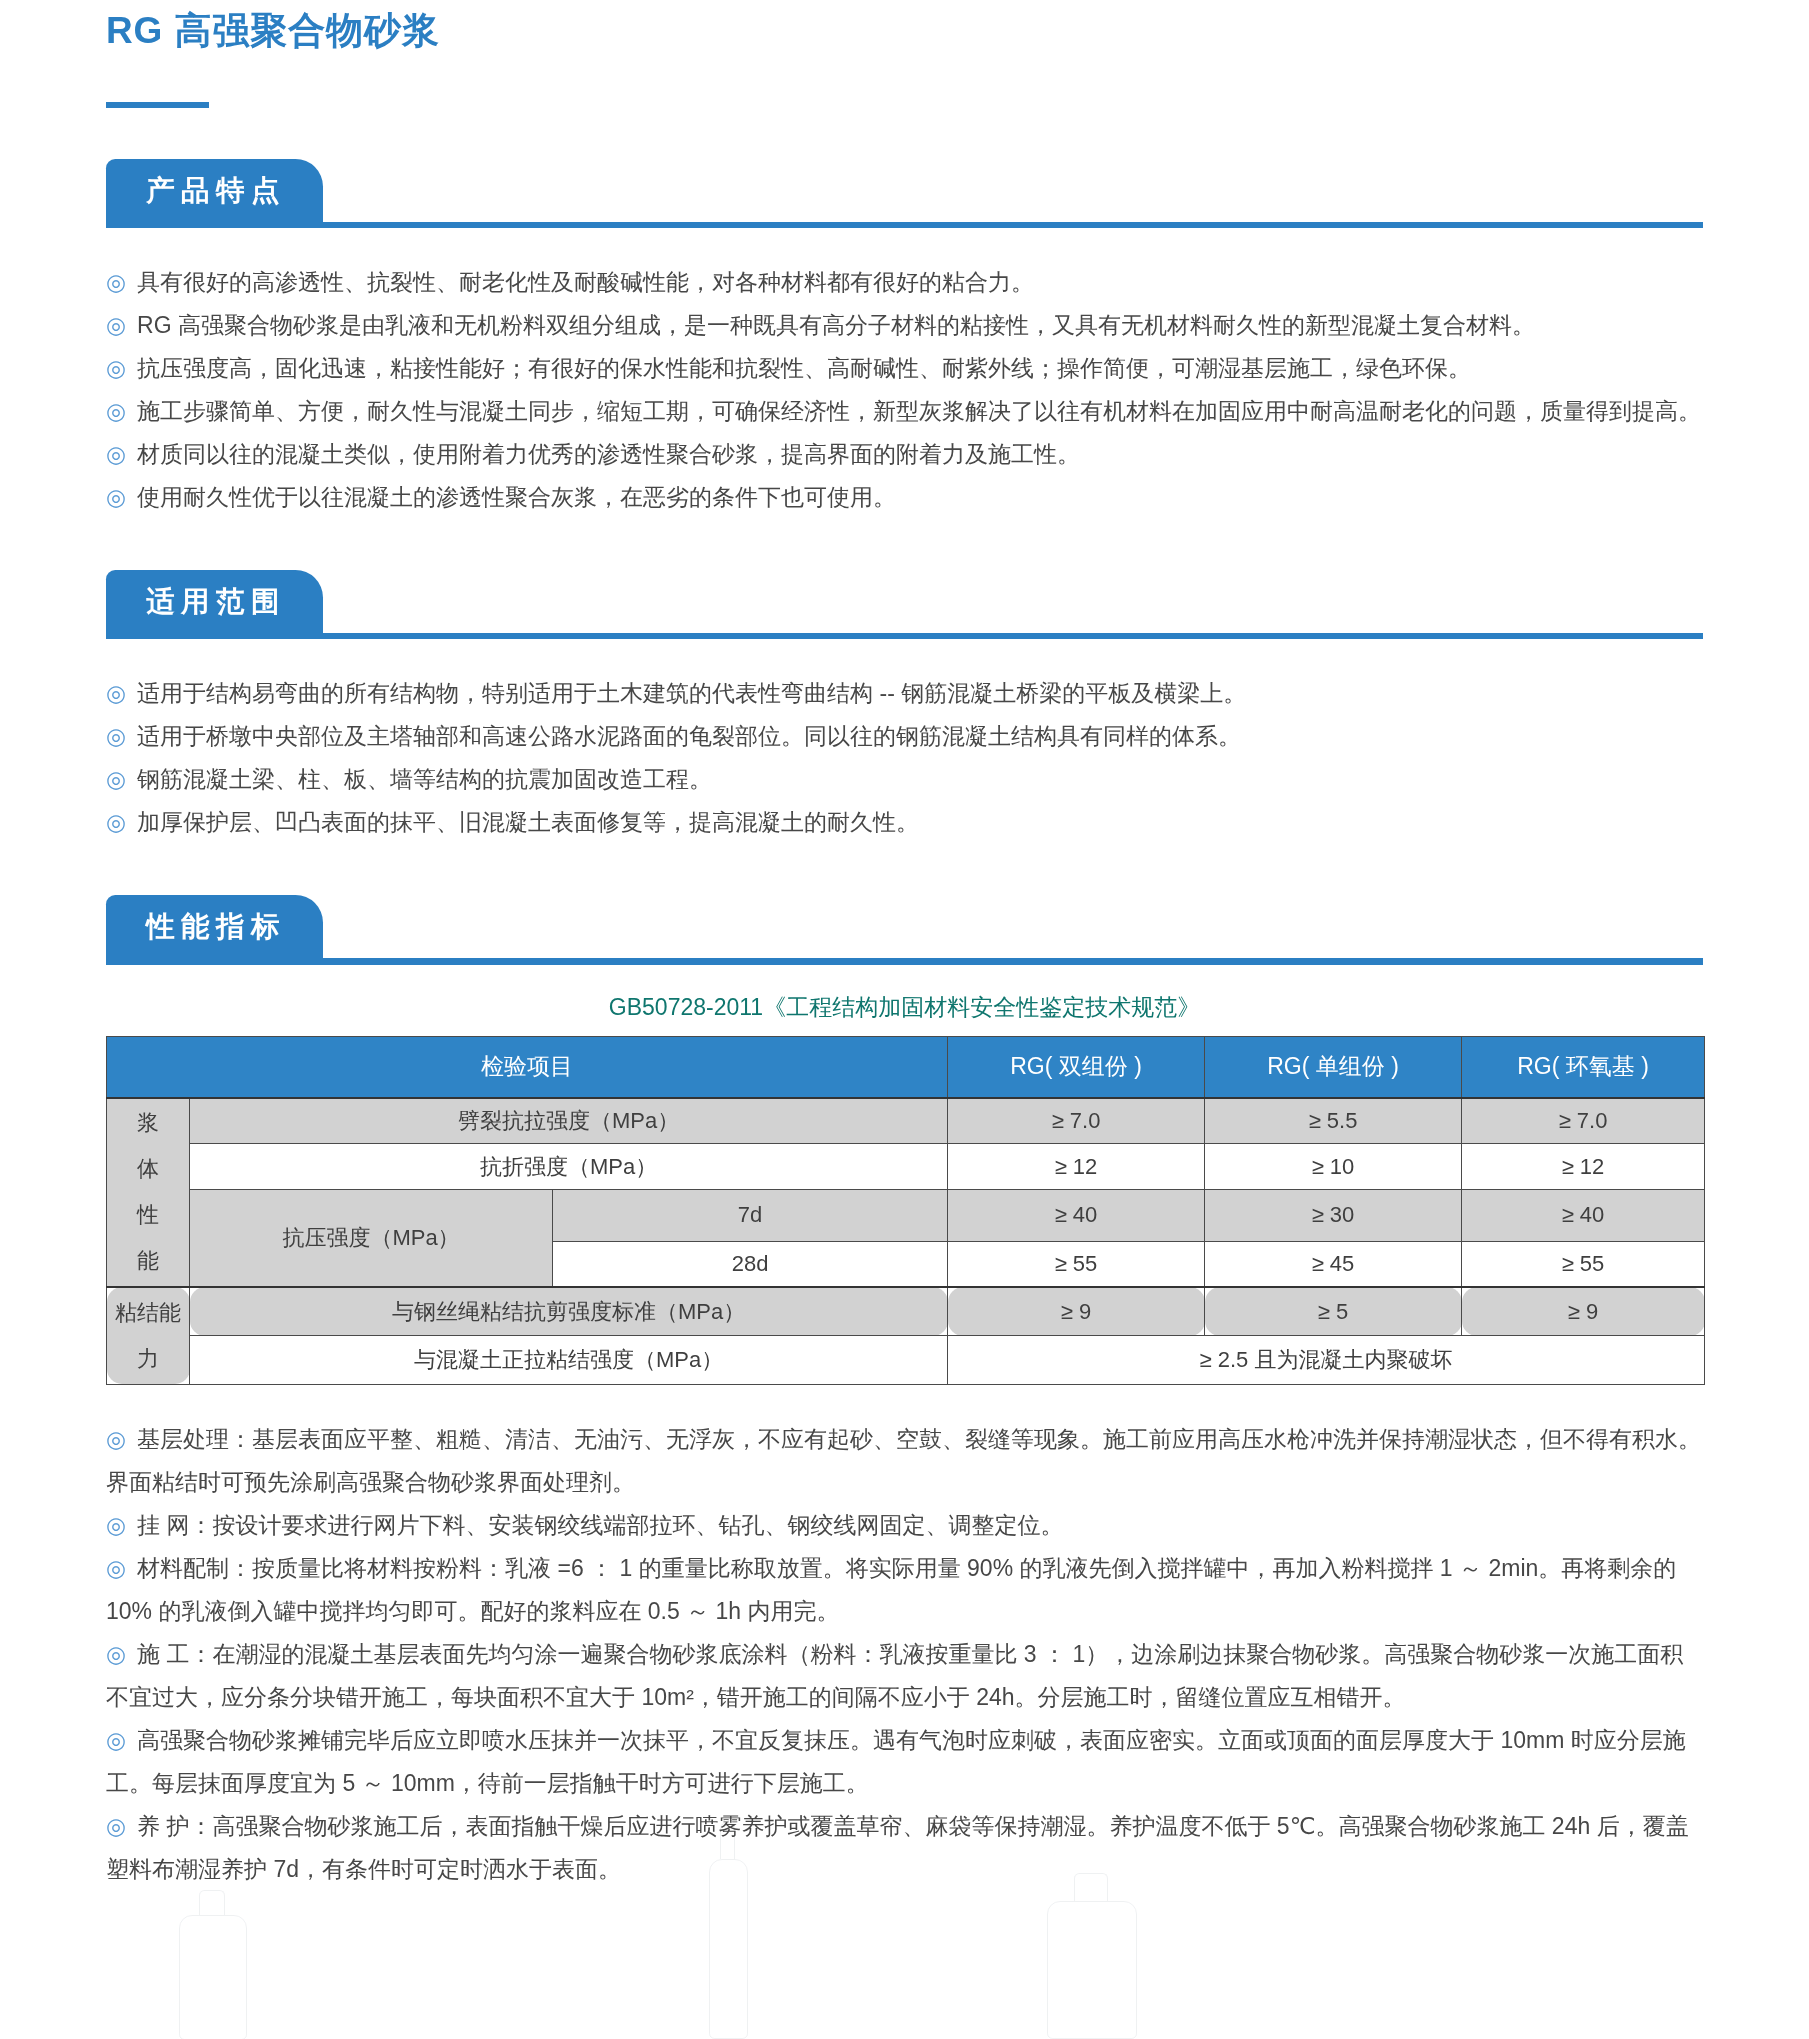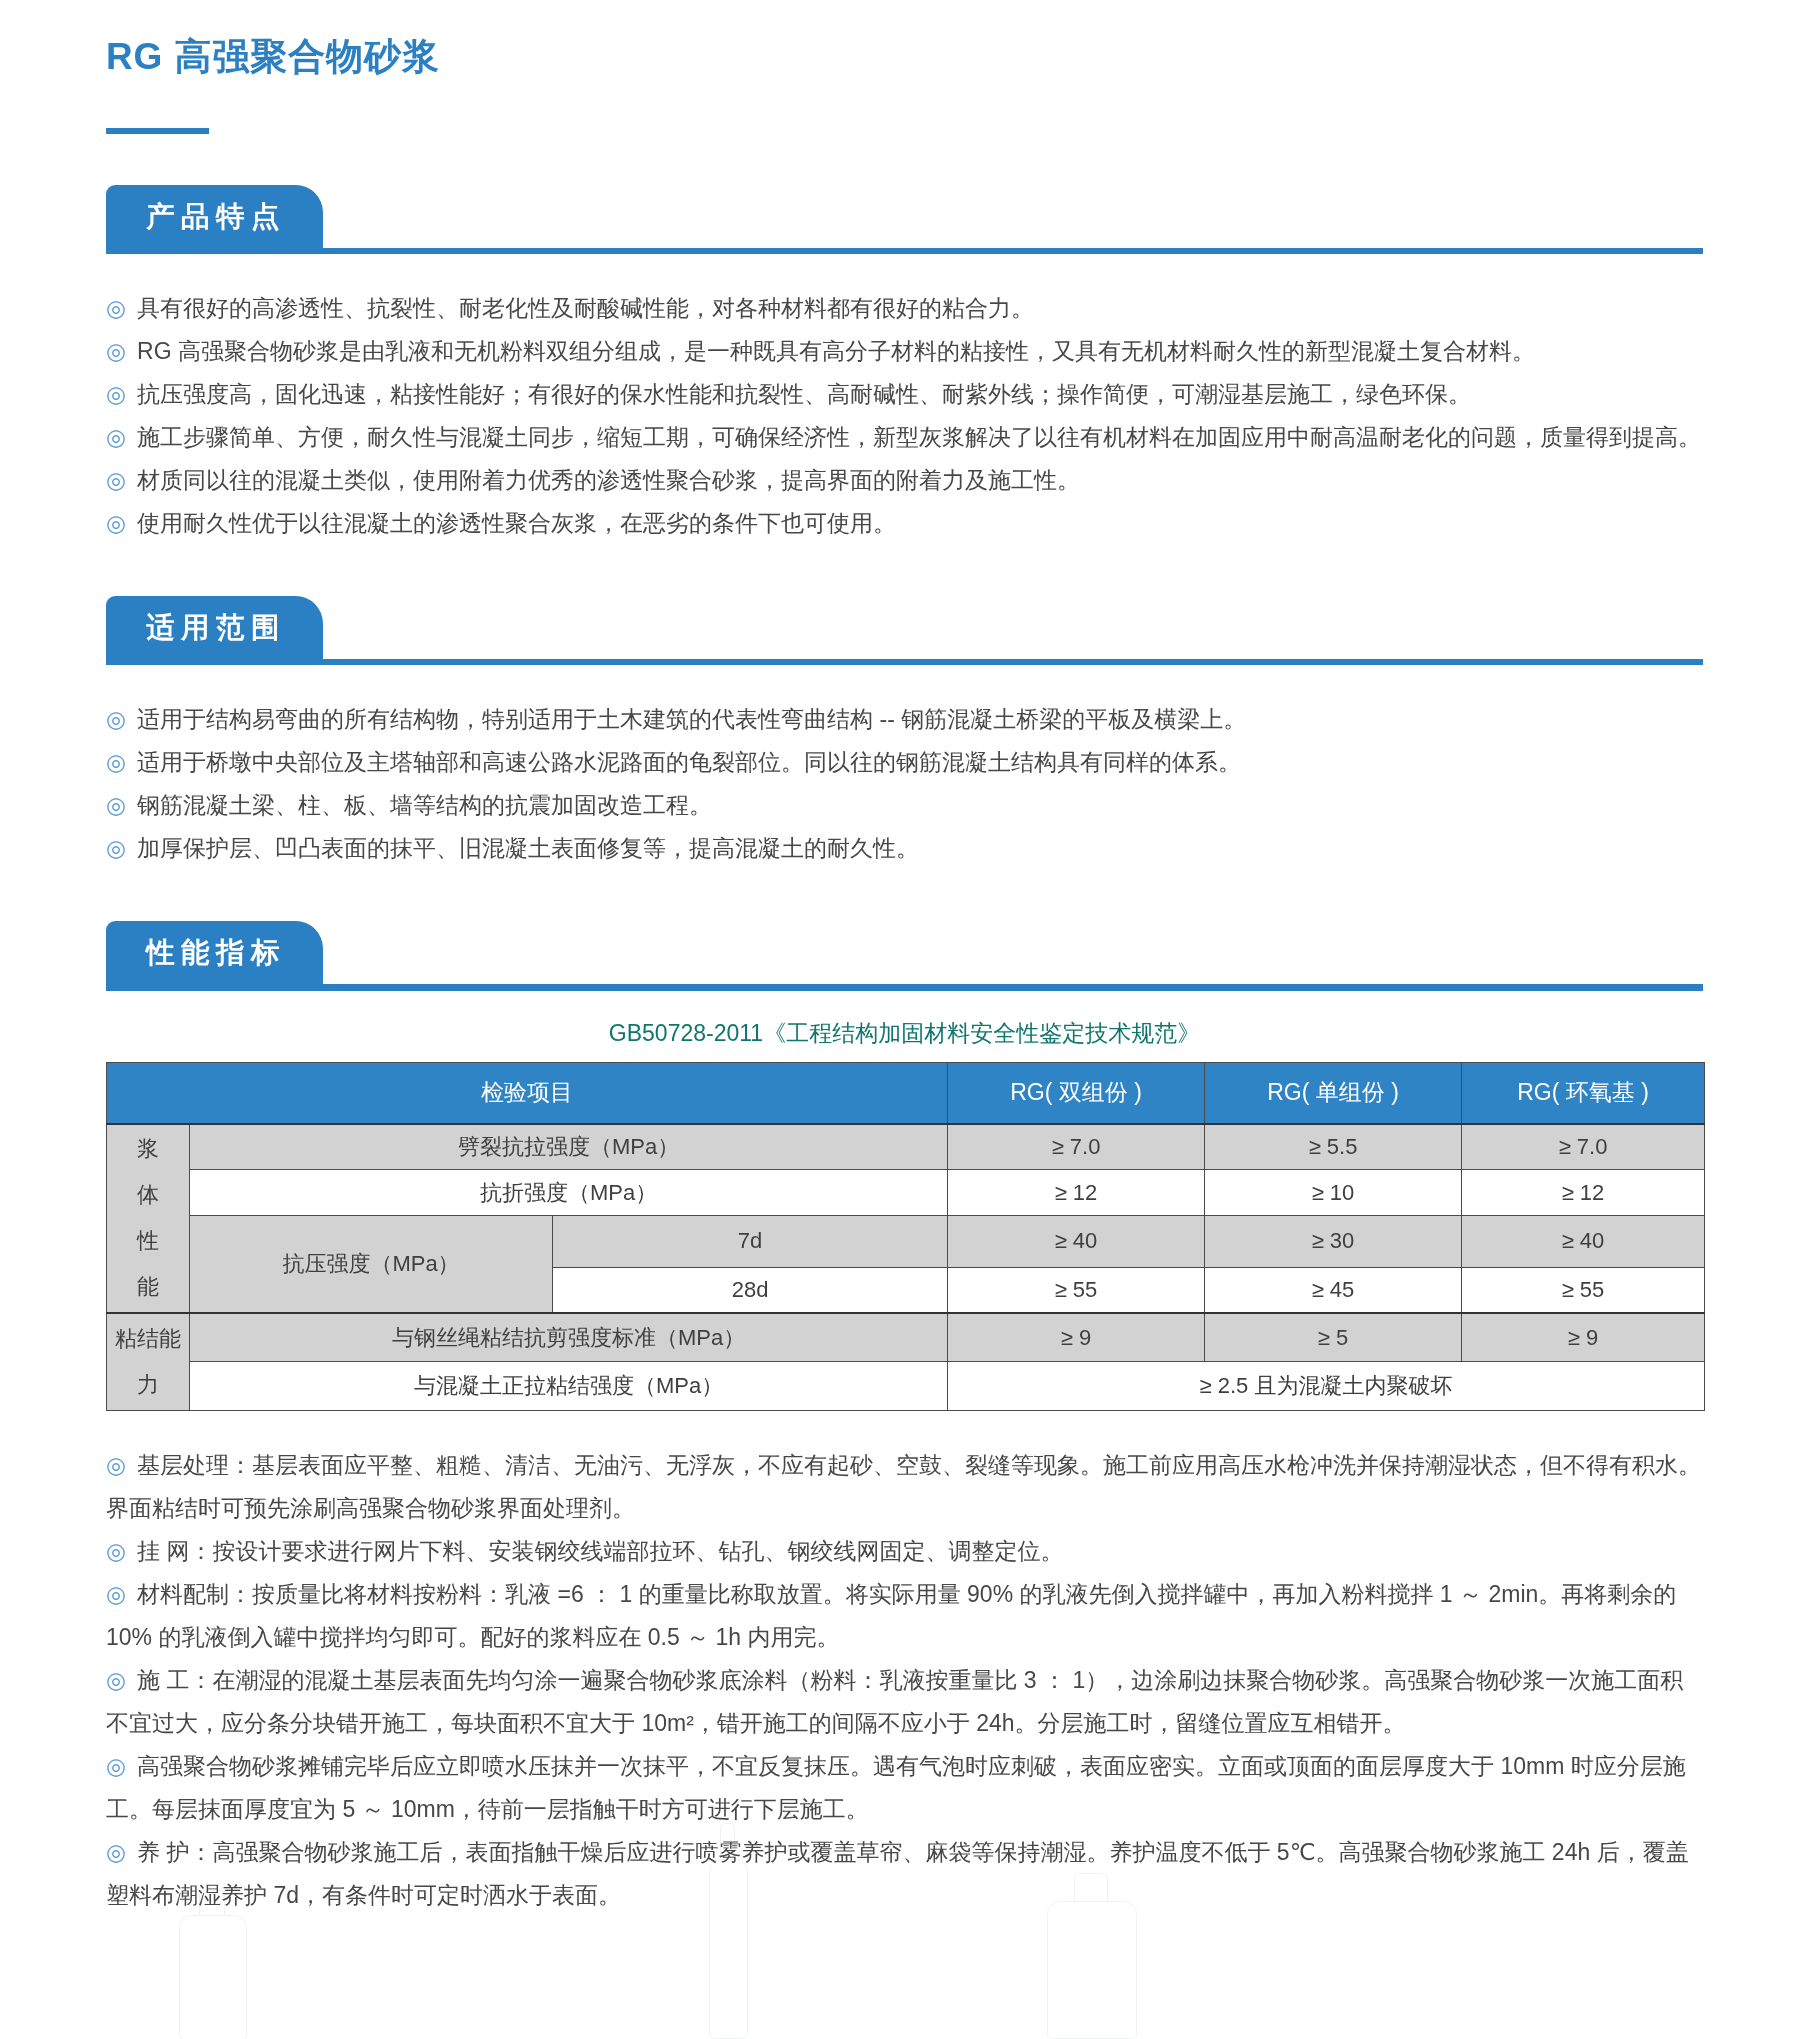--- a/index.html
+++ b/index.html
@@ -5,21 +5,21 @@
   html,body{margin:0;padding:0;background:#ffffff;}
   body{
     width:1809px;height:2040px;overflow:hidden;position:relative;
     font-family:"Liberation Sans","DejaVu Sans",sans-serif;
     color:#474747;
   }
   .page{position:relative;padding:0 106px;z-index:1;}
 
   
   .doc-title{
-    margin:0;padding-top:32px;
+    margin:0;padding-top:6px;
     font-size:37px;font-weight:bold;color:#2b7fc3;letter-spacing:0.9px;
   }
   .title-rule{width:103px;height:5.5px;background:#2b7fc3;margin-top:46px;}
 
   
   .section{margin-top:0;}
   .sec-head{margin-top:51px;}
   .badge{
     display:inline-block;box-sizing:border-box;
     min-width:217px;text-align:center;
@@ -46,21 +46,21 @@
     border:1.8px solid #4a4a4a;text-align:center;vertical-align:middle;
     font-size:22px;color:#3f3f3f;height:46px;padding:1.8px 5.5px;
     box-sizing:border-box;overflow:hidden;
   }
   table.perf thead th{
     background:#2f84c6;color:#ffffff;font-weight:normal;
     height:61px;font-size:23px;border-bottom:2.8px solid #333;margin-left:29px;
   }
   .gray{background:#d2d2d2;}
   .group-cell{white-space:pre-line;line-height:46px;font-size:22px;}
-  .thick-top{border-top:2.8px solid #333 !important;}
+  .thick-top{border-top:2.8px solid #333 !important;border-radius:15px;}
 
   
   .wm{position:absolute;z-index:0;pointer-events:none;opacity:0.13;}
   .wm .bottle-body{border:1.8px solid #8a97a3;border-radius:13px 13px 5.5px 5.5px;width:100%;height:82%;}
   .wm .bottle-neck{border:1.8px solid #8a97a3;border-bottom:none;width:36%;height:16%;margin:0 auto;border-radius:5.5px 5.5px 0 0;}
 </style>
 </head>
 <body>
 
 <div class="wm" style="left:179px;top:1890px;width:66px;height:150px;">

